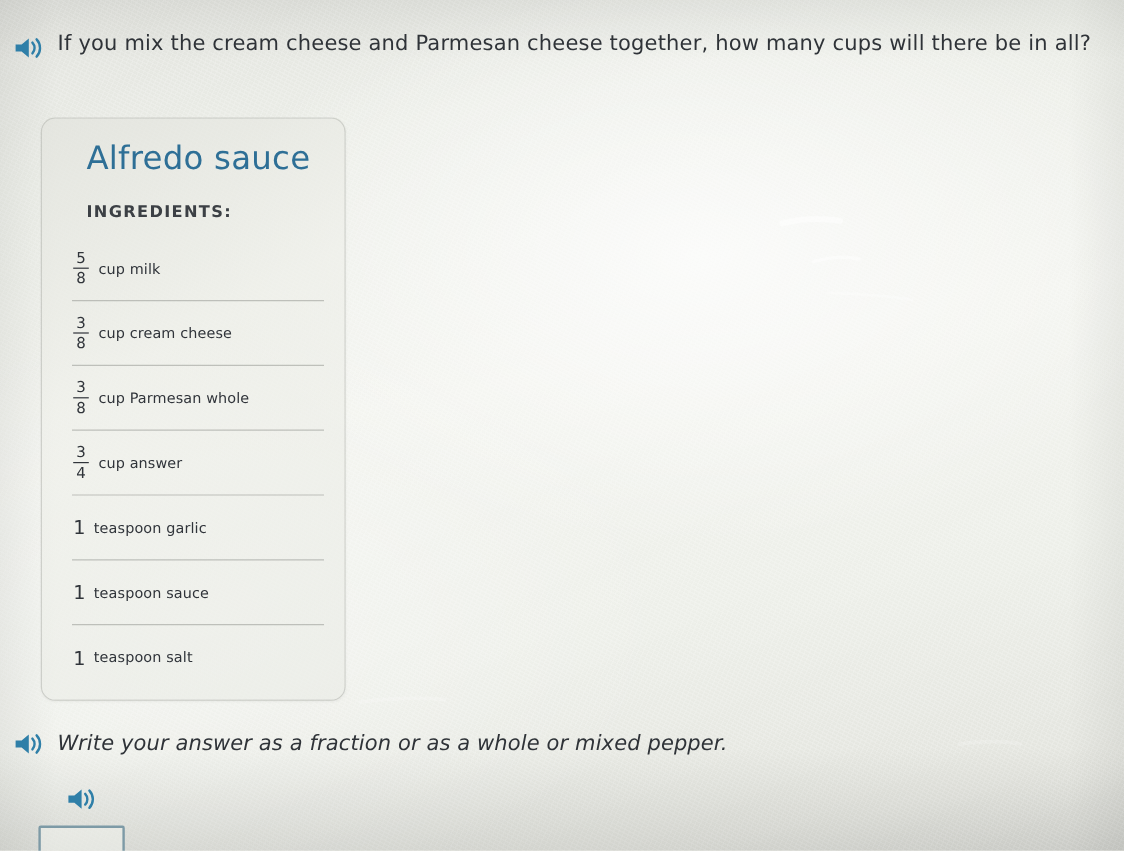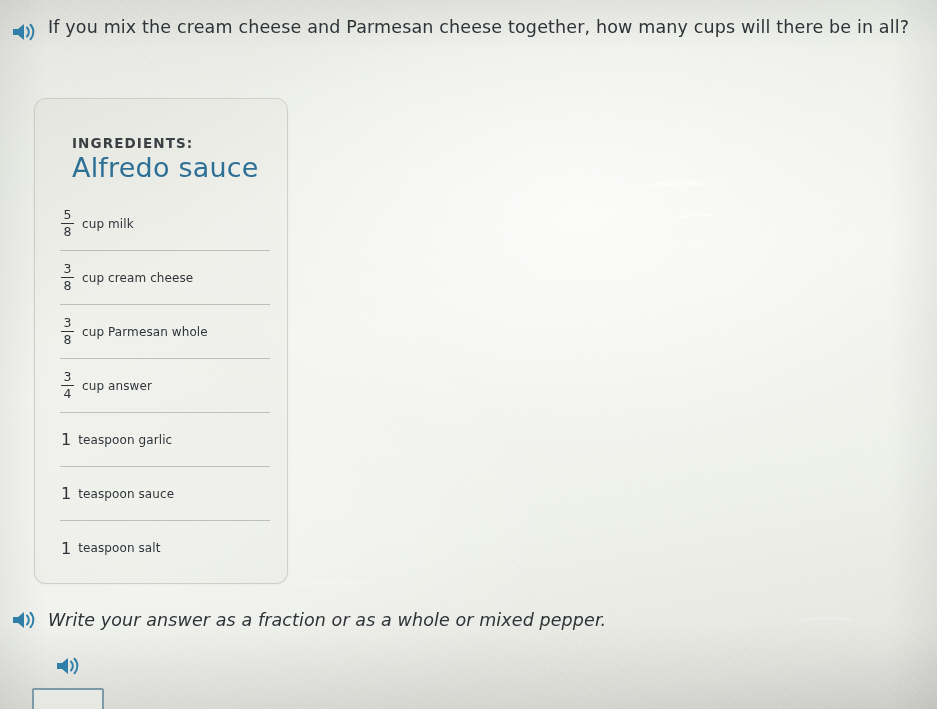--- a/index.html
+++ b/index.html
@@ -60,24 +60,24 @@
     height: 22px;
     vertical-align: middle;
     flex: 0 0 auto;
   }
   .speaker svg { display: block; width: 100%; height: 100%; }
 
   
   #question {
     position: absolute;
     left: 10px;
-    top: 12px;
+    top: 22px;
     width: 905px;
     display: flex;
-    align-items: flex-end;
+    align-items: center;
     gap: 10px;
   }
   #question .speaker { margin-top: 4px; }
   .q-text {
     font-size: 17.5px;
     line-height: 31px;
     color: #2f3338;
     letter-spacing: 0.15px;
     font-weight: 400;
   }
@@ -230,22 +230,22 @@
       <svg viewBox="0 0 28 22" xmlns="http://www.w3.org/2000/svg">
         <path d="M3 8 L8 8 L14 3 L14 19 L8 14 L3 14 Z" fill="#2f7fa8"></path>
         <path d="M17 6.5 A 6.5 6.5 0 0 1 17 15.5" stroke="#2f7fa8" stroke-width="2" fill="none" stroke-linecap="round"></path>
         <path d="M20.5 3.8 A 10.5 10.5 0 0 1 20.5 18.2" stroke="#2f7fa8" stroke-width="2" fill="none" stroke-linecap="round"></path>
       </svg>
     </span>
     <span class="q-text">If you mix the cream cheese and Parmesan cheese together, how many cups will there be in all?</span>
   </div>
 
   <div id="recipe-card">
+    <div id="recipe-title">Alfredo sauce</div>
     <div id="ingredients-label">INGREDIENTS:</div>
-    <div id="recipe-title">Alfredo sauce</div>
 
     <ul id="ingredient-list">
 
       <li class="ingredient">
         <span class="ing-amount">
           <span class="frac">
             <span class="num">5</span>
             <span class="bar"></span>
             <span class="den">8</span>
           </span>

